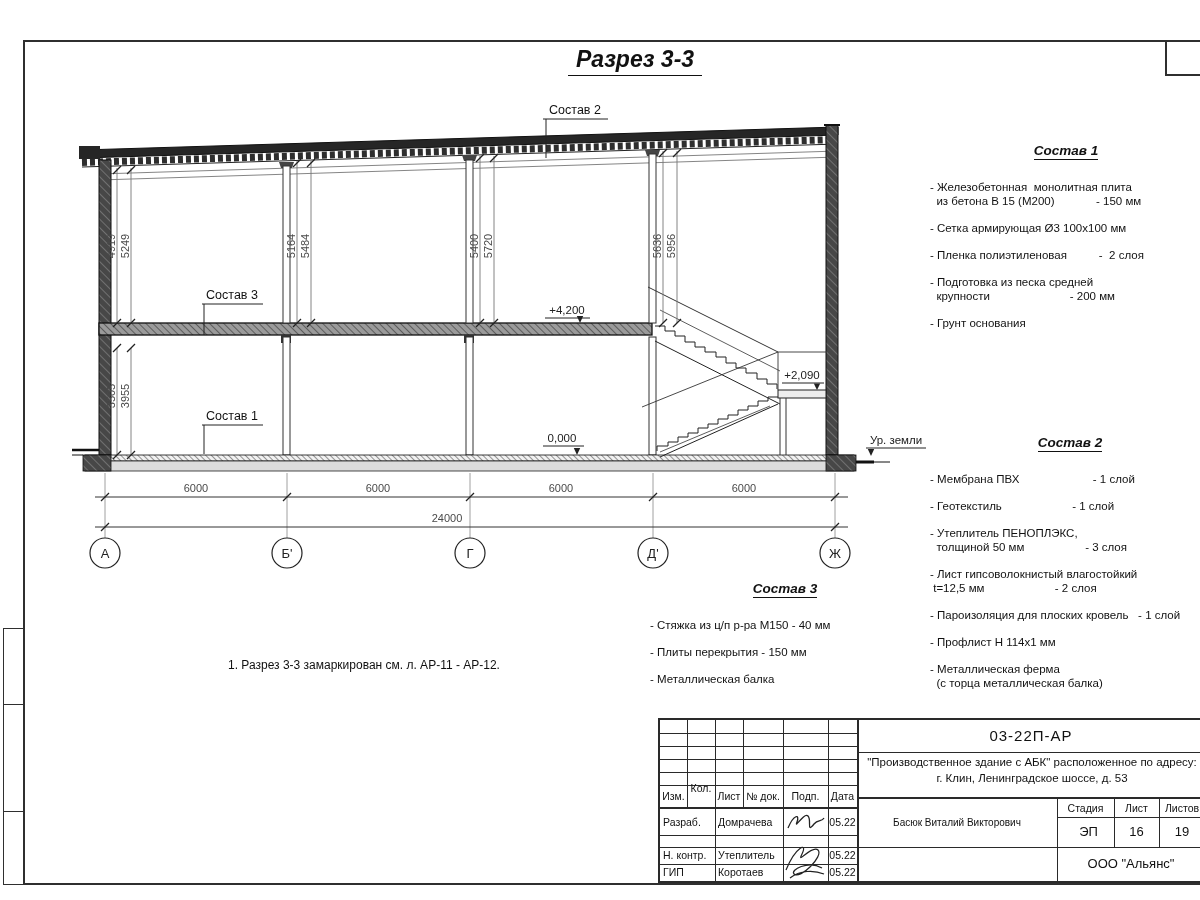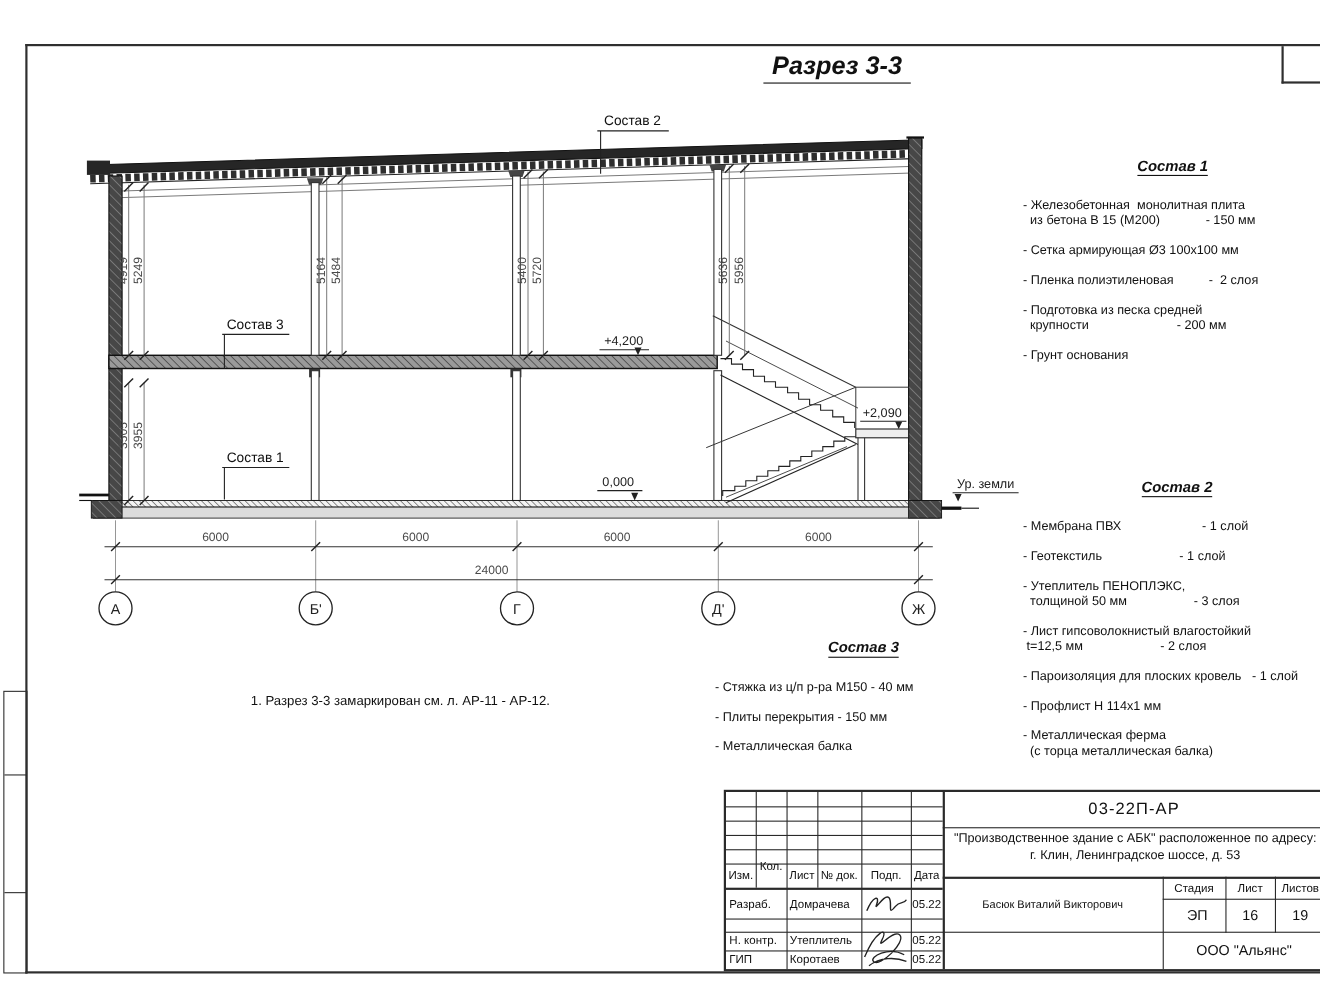--- a/index.html
+++ b/index.html
@@ -4,29 +4,29 @@
 <style>
   html,body{margin:0;padding:0;background:#fff;width:1200px;height:900px;overflow:hidden;
     font-family:"Liberation Sans", sans-serif; color:#111;}
   .abs{position:absolute;}
   
   .frame-line{position:absolute;background:#2f2f2f;}
   .corner-box{position:absolute;border-left:2px solid #2f2f2f;border-bottom:2px solid #2f2f2f;}
   .edge-strip{position:absolute;border:1px solid #2f2f2f;}
   .edge-strip .div{position:absolute;left:0;right:0;height:1px;background:#2f2f2f;}
   
-  .main-title{position:absolute;left:548px;top:46px;width:280px;text-align:right;}
+  .main-title{position:absolute;left:568px;top:46px;width:280px;text-align:left;}
   .main-title span{display:inline-block;font-size:23px;font-style:italic;font-weight:600;
     border-bottom:1.5px solid #111;padding:0 8px 2px 8px;}
   
   .spec{position:absolute;font-size:11.5px;line-height:14px;}
   .spec-title{width:max-content;margin:0 auto 20px auto;font-size:13.5px;font-style:italic;
     font-weight:600;border-bottom:1px solid #111;padding-bottom:1px;}
   .spec-item{white-space:pre-wrap;margin-bottom:13px;}
-  .note{position:absolute;font-size:12px;}
+  .note{position:absolute;font-size:12px;margin-top:28px;}
   
   .tb{position:absolute;left:658px;top:718px;width:549px;height:165px;
     border:2px solid #2a2a2a;box-sizing:border-box;font-size:10.5px;}
   .tb .vl{position:absolute;width:1px;background:#2a2a2a;}
   .tb .hl{position:absolute;height:1px;background:#2a2a2a;}
   .tb .cell{position:absolute;text-align:center;overflow:hidden;white-space:nowrap;}
   .tb .left{text-align:left;padding-left:3px;}
   .docnum{font-size:15px;letter-spacing:1px;}
   .objname{font-size:11.5px;line-height:16px;}
   .big{font-size:13px;}

